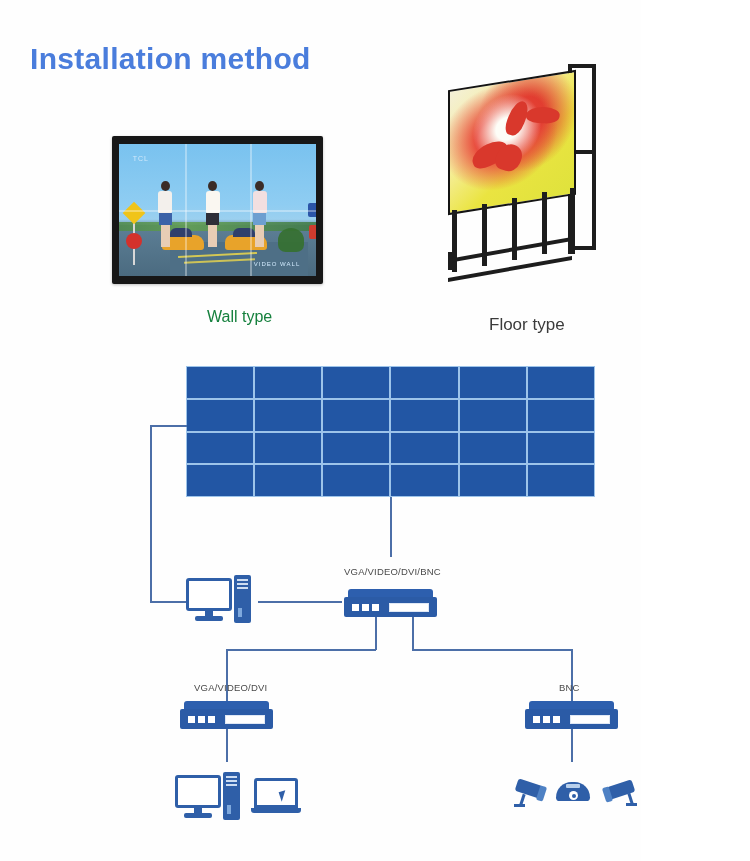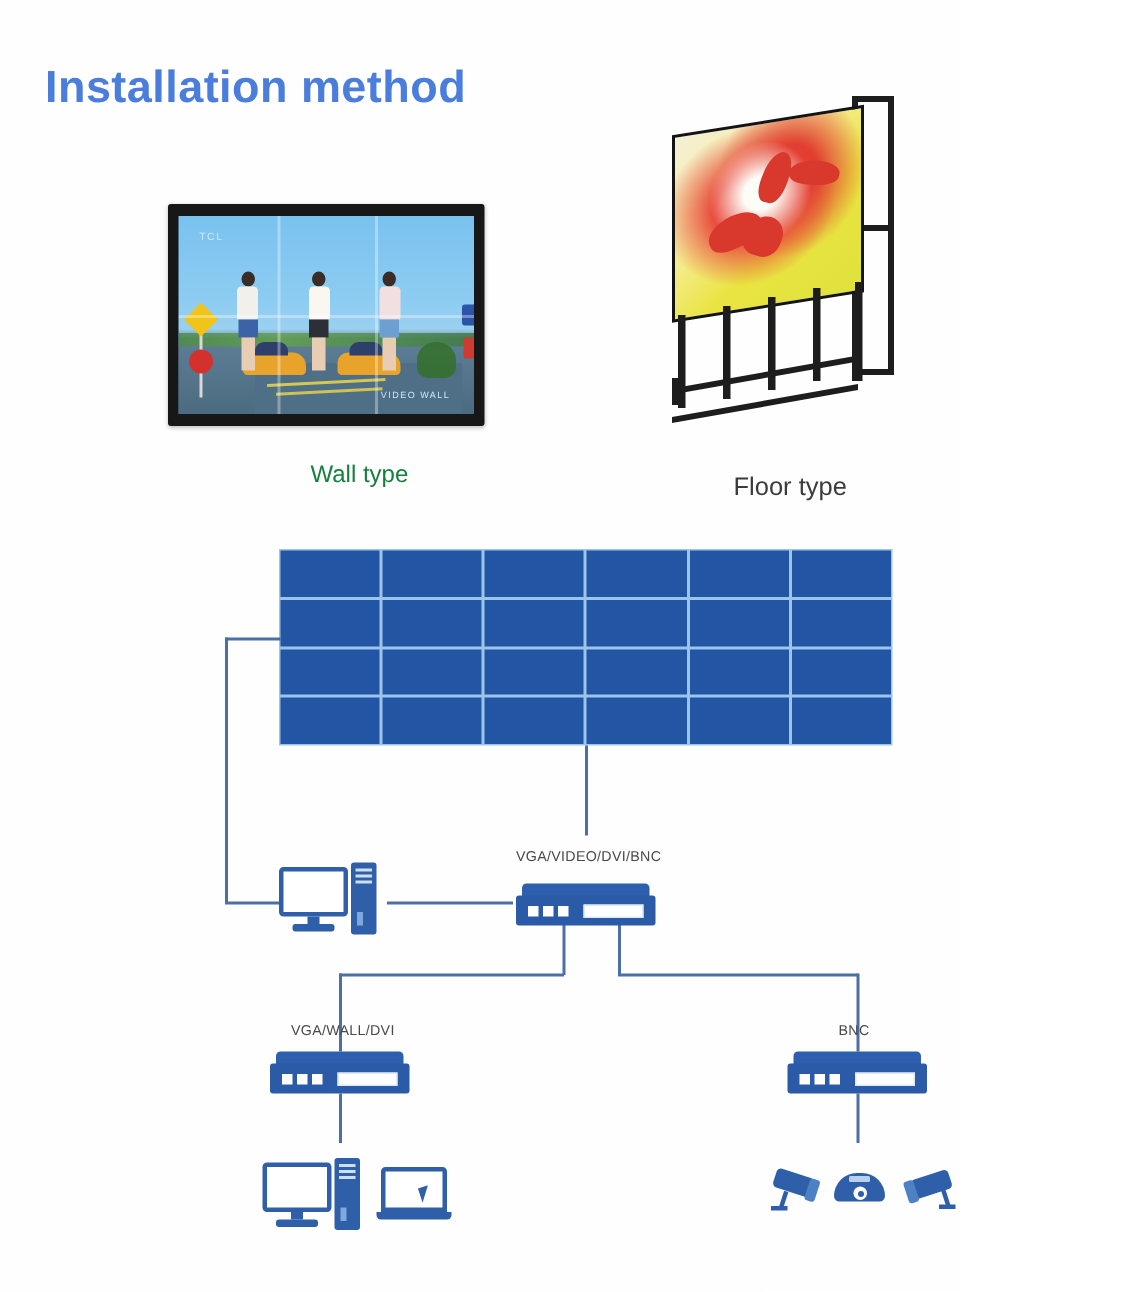--- a/index.html
+++ b/index.html
@@ -315,21 +315,21 @@
     <div class="top"></div>
       <div class="body"></div>
     <div class="leds">
         <i></i>
         <i></i>
         <i></i>
       </div>
     <div class="bar"></div>
   </div>
 
-  <div class="dvr-label" style="left:194px;top:682px;">VGA/WALL/DVI</div>
+  <div class="dvr-label" style="left:194px;top:682px;">VGA/VIDEO/DVI</div>
   <div class="dvr" style="left:180px;top:701px;">
     <div class="top"></div>
       <div class="body"></div>
     <div class="leds">
         <i></i>
         <i></i>
         <i></i>
       </div>
     <div class="bar"></div>
   </div>

